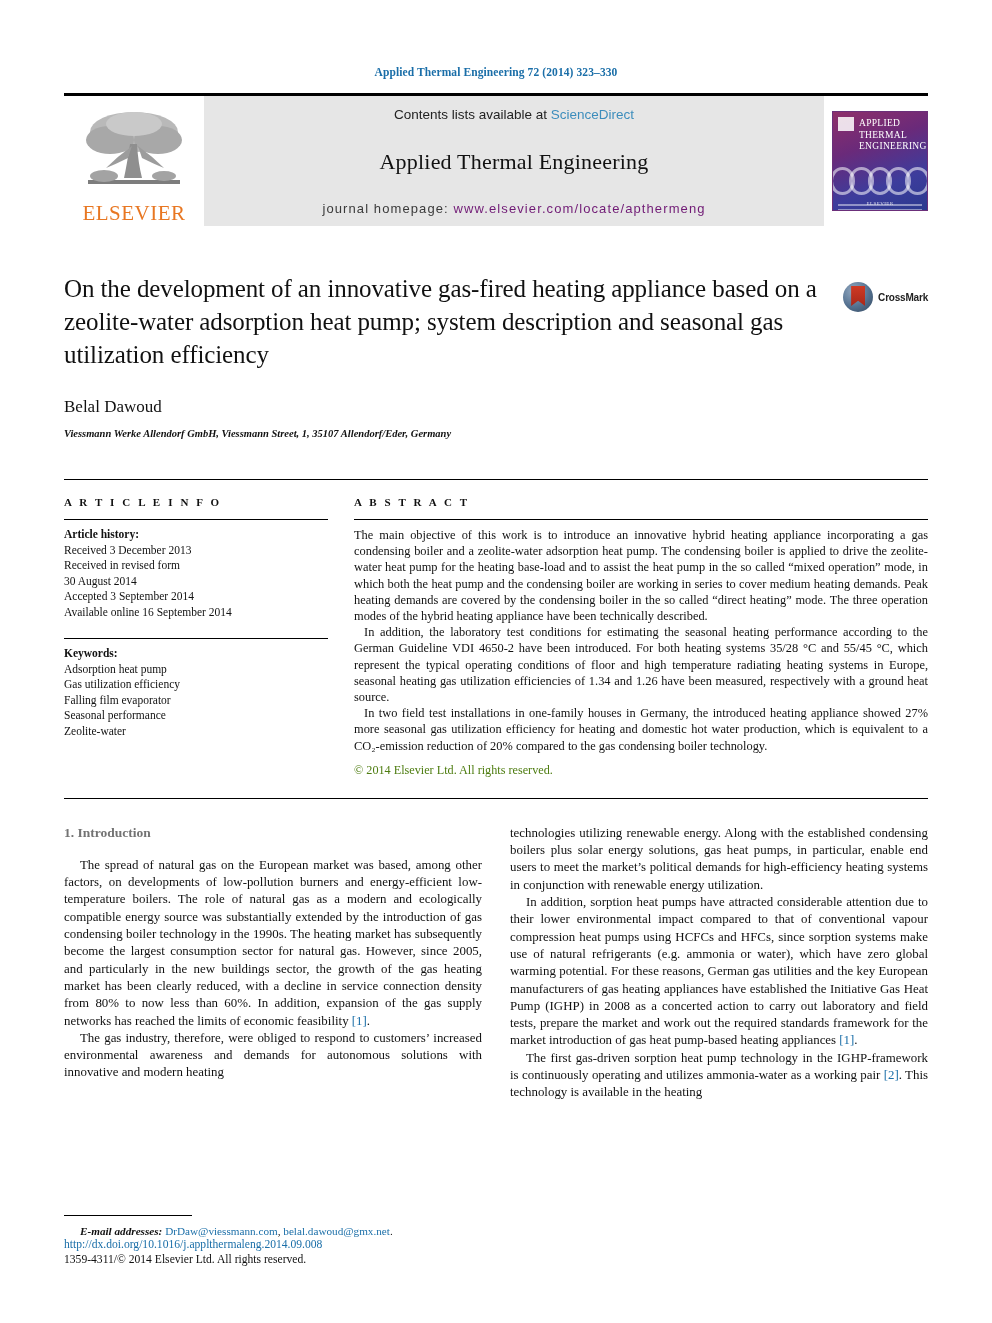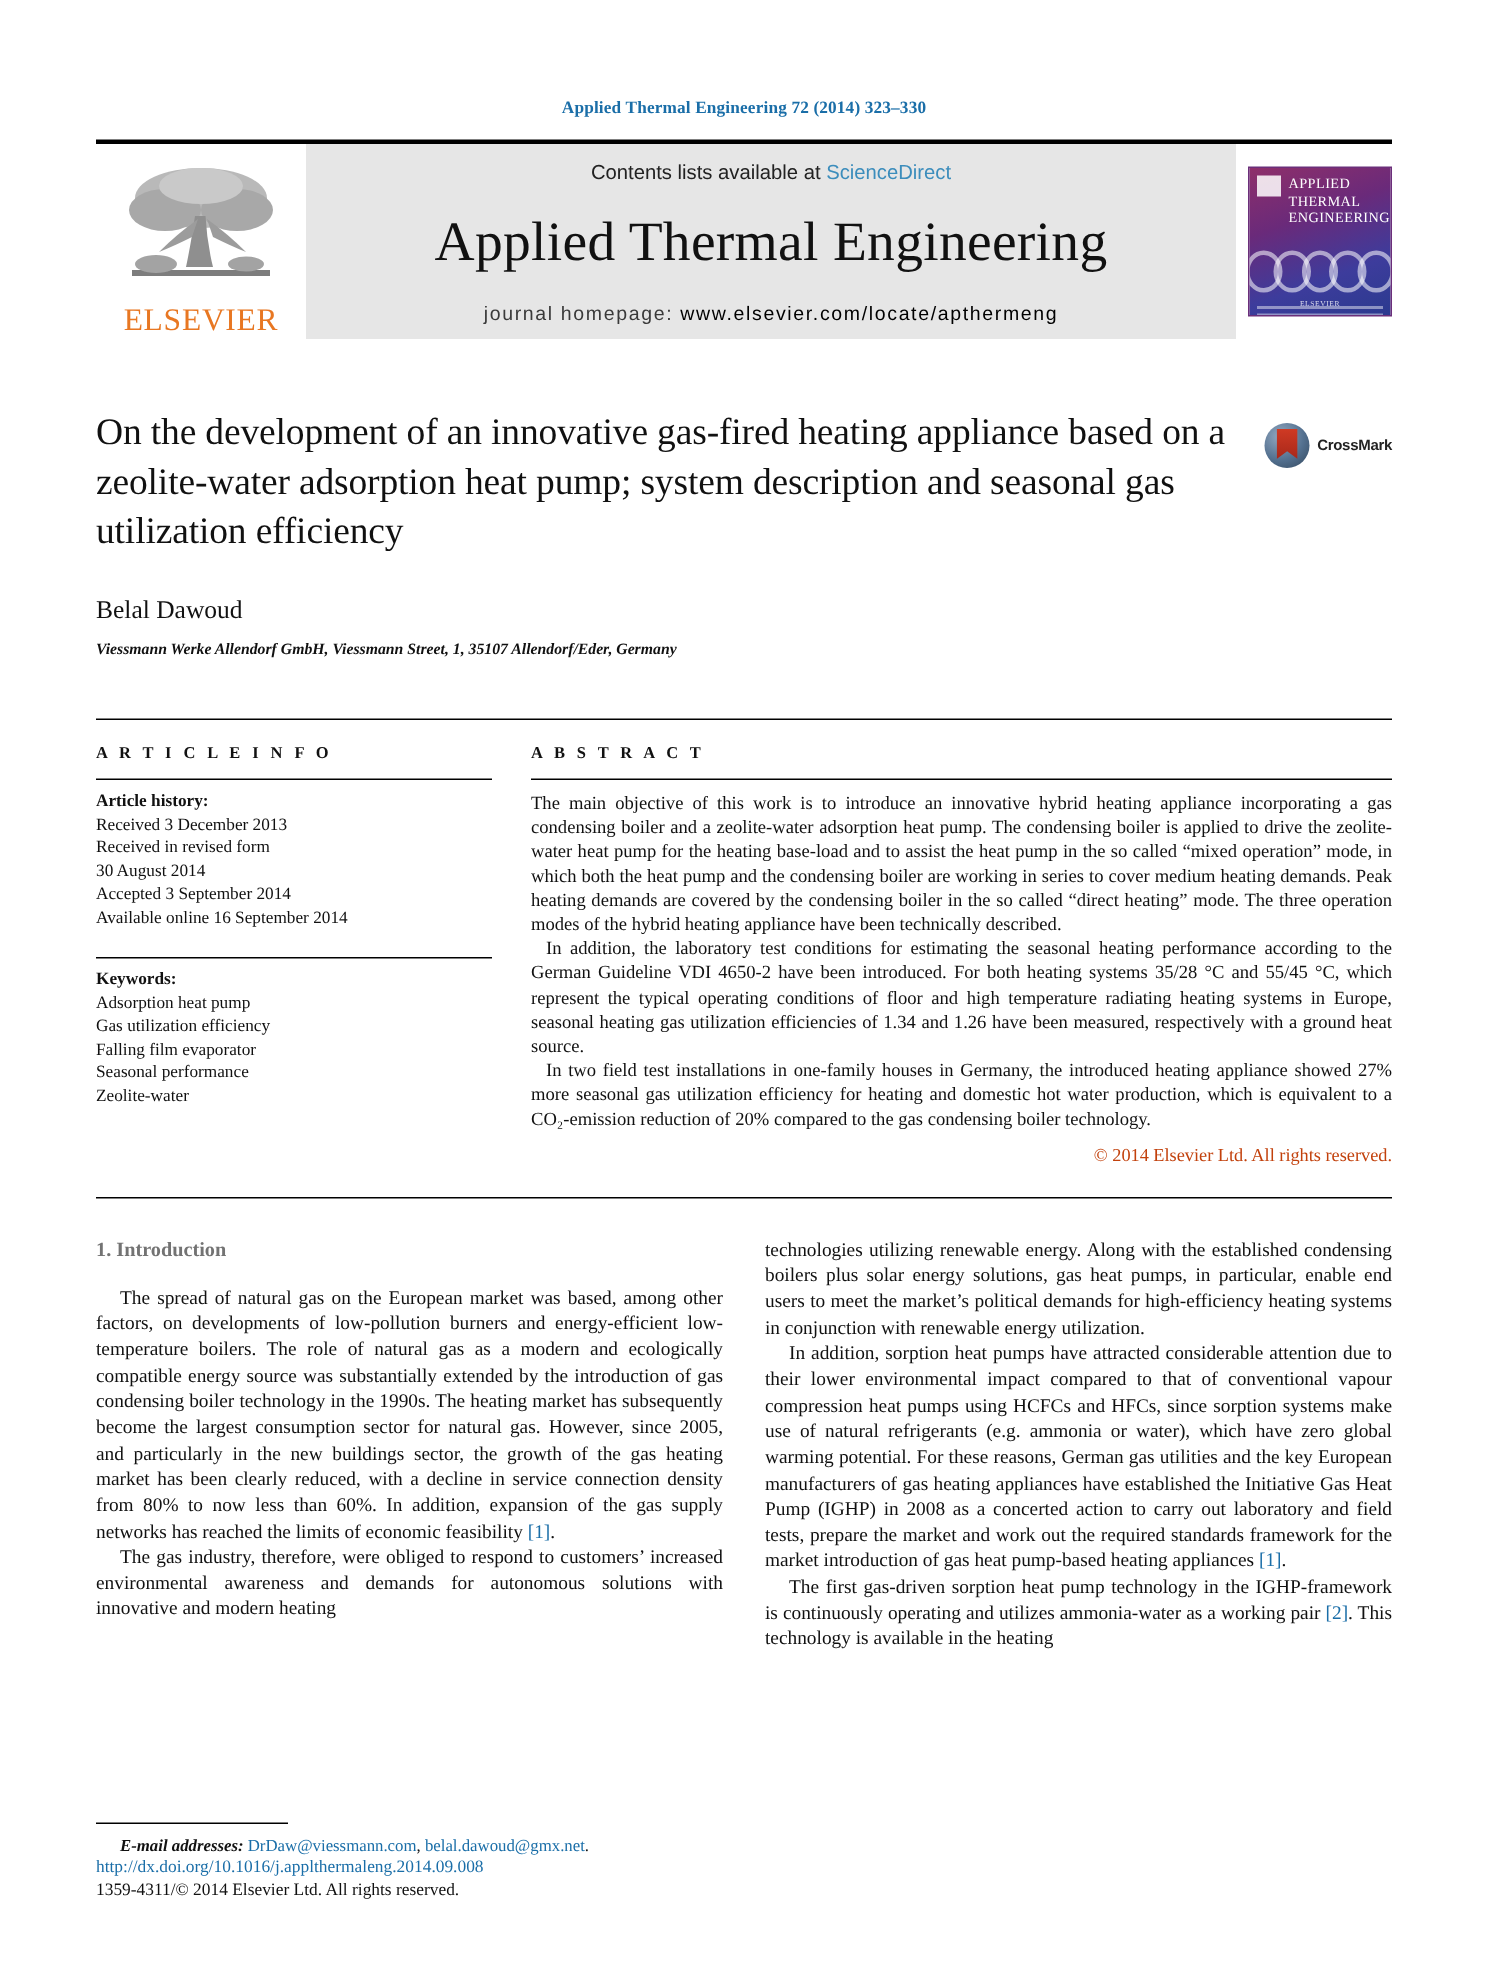--- a/index.html
+++ b/index.html
@@ -79,32 +79,32 @@
   .contents-line {
     font-family: "Liberation Sans", sans-serif;
     font-size: 13.5px;
     color: #222;
   }
   .contents-line .sd {
     color: #3c8dbc;
   }
   .journal-title {
     font-family: "Liberation Serif", serif;
-    font-size: 37px;
+    font-size: 22px;
     color: #111;
     letter-spacing: 0.2px;
   }
   .homepage-line {
     font-family: "Liberation Sans", sans-serif;
     font-size: 13px;
     letter-spacing: 1.1px;
     color: #3a3a3a;
   }
   .homepage-line .url {
-    color: #000000;
+    color: #701a75;
   }
   .mast-right {
     width: 104px;
     flex: 0 0 104px;
     display: flex;
     align-items: center;
     justify-content: flex-end;
   }
   .cover {
     width: 96px;
@@ -279,25 +279,24 @@
   .abs-body {
     font-family: "Liberation Serif", serif;
     font-size: 12.4px;
     line-height: 16.2px;
     text-align: justify;
     color: #111;
   }
   .abs-body p { margin: 0; text-indent: 10px; }
   .abs-body p.first { text-indent: 0; }
   .copyright {
-    text-align: right;
     font-family: "Liberation Serif", serif;
     font-size: 12.2px;
     margin-top: 9px;
-    color: #c2410c;
+    color: #4d7c0f;
   }
 
   
   .body-rule {
     border-top: 1px solid #000;
     margin-top: 20px;
   }
   .body-cols {
     margin-top: 26px;
     display: flex;

